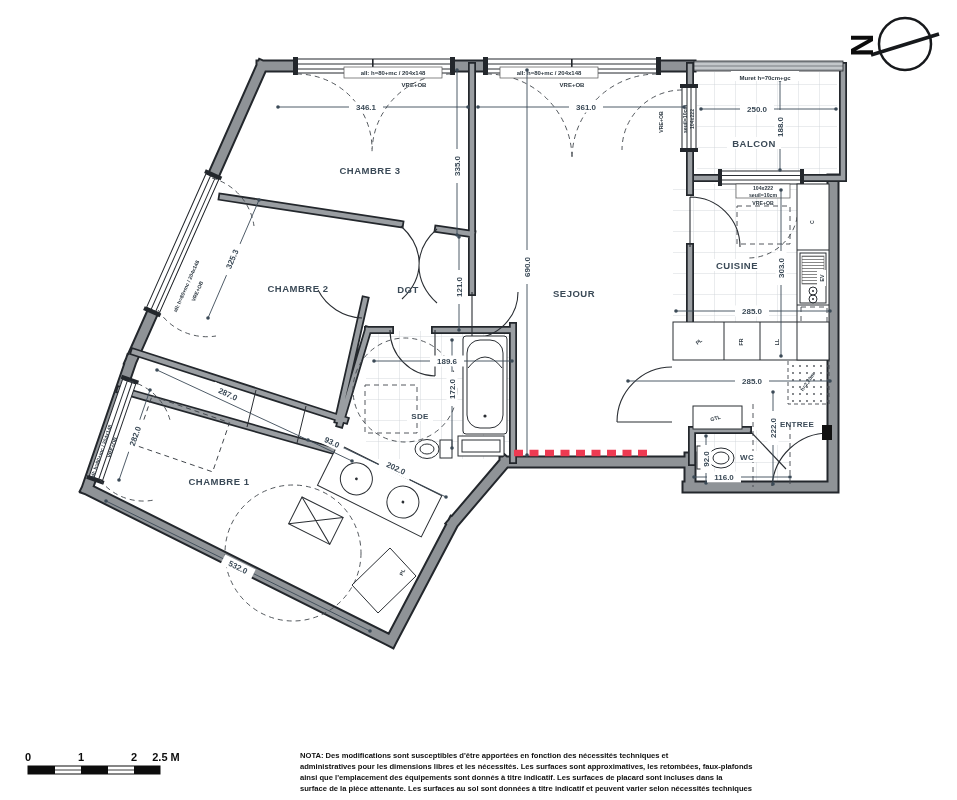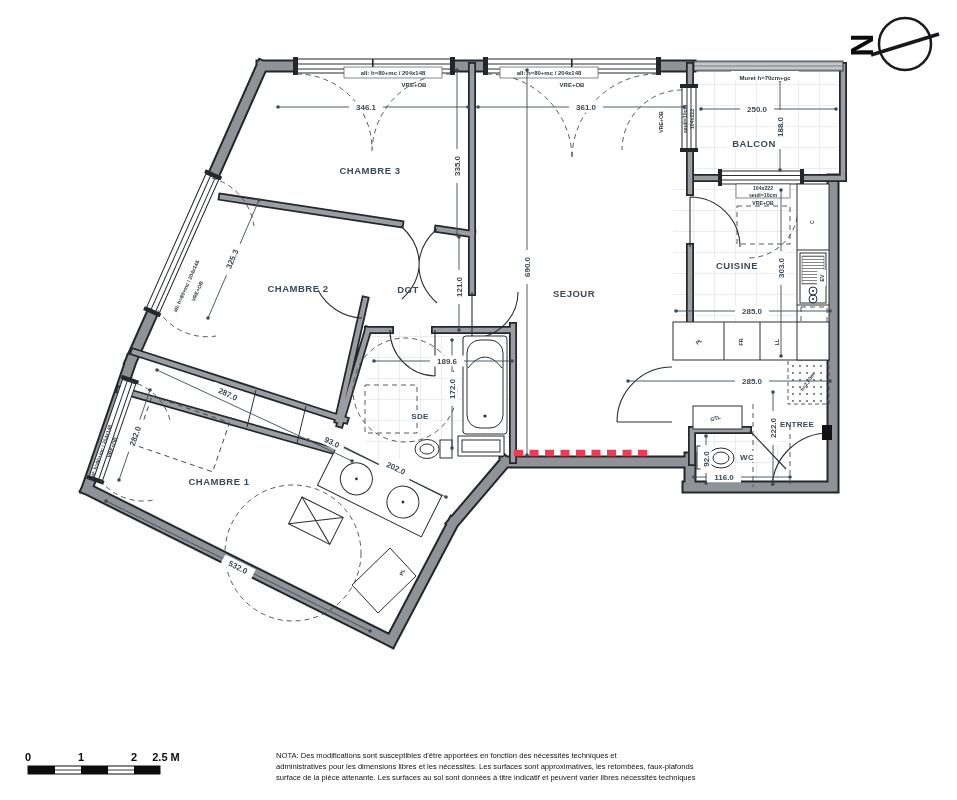--- a/index.html
+++ b/index.html
@@ -18,22 +18,22 @@
   .dimt{fill:#3b4a57;font-size:8px;font-weight:700;text-anchor:middle}
   .room{fill:#3b4a57;font-size:9.5px;font-weight:700;letter-spacing:.5px;text-anchor:middle}
   .room2{fill:#3b4a57;font-size:8px;font-weight:700;letter-spacing:.3px;text-anchor:middle}
   .spec{font-size:6px;fill:#2e3942;font-weight:700;text-anchor:middle}
   .tiny{font-size:5.2px;fill:#2e3942;font-weight:700;text-anchor:middle}
   .fixt{stroke:#2a2e33;stroke-width:1;fill:#fff}
   .fixn{stroke:#2a2e33;stroke-width:1;fill:none}
   .red{stroke:#ee3a52;stroke-width:6.5;stroke-dasharray:9 6.5;fill:none}
   .winr{fill:#fff;stroke:#23272c;stroke-width:1}
   .cap{fill:#23272c}
-  #nota{position:absolute;left:276px;top:750px;width:505px;color:#101010;
-        font-size:7.6px;font-weight:normal;line-height:11px;}
+  #nota{position:absolute;left:300px;top:750px;width:505px;color:#101010;
+        font-size:7.6px;font-weight:bold;line-height:11px;}
   .sclbl{font-size:11px;font-weight:800;fill:#0c0c0c;text-anchor:middle}
 </style>
 </head>
 <body>
 
 <div id="stage">
 <svg width="957" height="800" viewBox="0 0 957 800">
   <defs>
     <pattern id="tiles" width="21" height="21" patternUnits="userSpaceOnUse">
       <path d="M21,0 H0 V21" fill="none" stroke="#ccd1d5" stroke-width="0.8"></path>
@@ -449,15 +449,16 @@
     <text class="sclbl" x="28" y="761">0</text>
     <text class="sclbl" x="81" y="761">1</text>
     <text class="sclbl" x="134" y="761">2</text>
     <text class="sclbl" x="166" y="761">2.5 M</text>
   </g>
 </svg>
 
 <div id="nota">
   <div>NOTA: Des modifications sont susceptibles d'être apportées en fonction des nécessités techniques et</div>
   <div>administratives pour les dimensions libres et les nécessités. Les surfaces sont approximatives, les retombées, faux-plafonds</div>
-  <div>surface de la pièce attenante. Les surfaces au sol sont données à titre indicatif et peuvent varier libres nécessités techniques</div>
+  <div>ainsi que l'emplacement des équipements sont donnés à titre indicatif. Les surfaces de placard sont incluses dans la</div>
+  <div>surface de la pièce attenante. Les surfaces au sol sont données à titre indicatif et peuvent varier selon nécessités techniques</div>
 </div>
 </div>
 
 </body></html>

